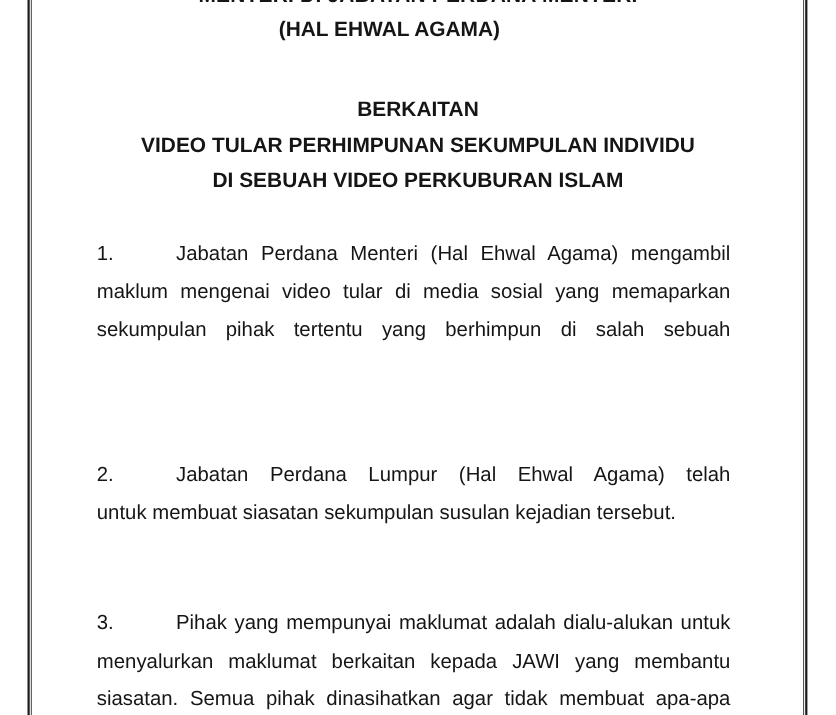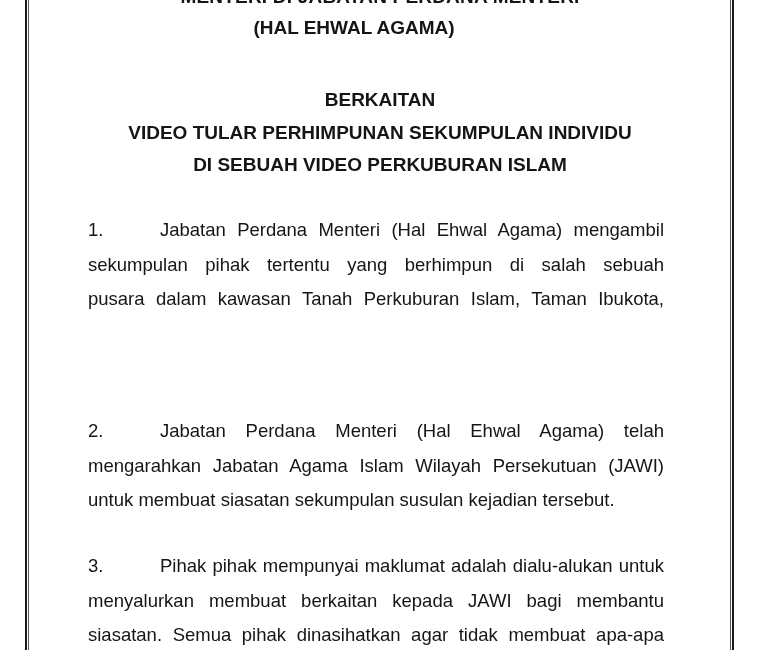--- a/index.html
+++ b/index.html
@@ -98,33 +98,32 @@
   <div>BERKAITAN</div>
   <div>VIDEO TULAR PERHIMPUNAN SEKUMPULAN INDIVIDU</div>
   <div>DI SEBUAH VIDEO PERKUBURAN ISLAM</div>
 </div>
 
 <div class="body-text p1">
   <span class="line" style="display: flex;">
       <span class="para-num">1.</span>
       <span style="flex: 1 1 0%; text-align: justify; text-align-last: justify;">Jabatan Perdana Menteri (Hal Ehwal Agama) mengambil</span>
     </span>
+  <span class="line">maklum mengenai video tular di media sosial yang memaparkan</span>
   <span class="line">sekumpulan pihak tertentu yang berhimpun di salah sebuah</span>
-  <span class="line">pusara dalam kawasan Tanah Perkuburan Islam, Taman Ibukota,</span>
 </div>
 
 <div class="body-text p2">
   <span class="line" style="display: flex;">
       <span class="para-num">2.</span>
-      <span style="flex: 1 1 0%; text-align: justify; text-align-last: justify;">Jabatan Perdana Menteri (Hal Ehwal Agama) telah</span>
+      <span style="flex: 1 1 0%; text-align: justify; text-align-last: justify;">Jabatan Perdana Lumpur (Hal Ehwal Agama) telah</span>
     </span>
-  <span class="line">mengarahkan Jabatan Agama Islam Wilayah Persekutuan (JAWI)</span>
   <span class="line last">untuk membuat siasatan sekumpulan susulan kejadian tersebut.</span>
 </div>
 
 <div class="body-text p3">
   <span class="line" style="display: flex;">
       <span class="para-num">3.</span>
-      <span style="flex: 1 1 0%; text-align: justify; text-align-last: justify;">Pihak pihak mempunyai maklumat adalah dialu-alukan untuk</span>
+      <span style="flex: 1 1 0%; text-align: justify; text-align-last: justify;">Pihak yang mempunyai maklumat adalah dialu-alukan untuk</span>
     </span>
-  <span class="line">menyalurkan membuat berkaitan kepada JAWI bagi membantu</span>
+  <span class="line">menyalurkan maklumat berkaitan kepada JAWI yang membantu</span>
   <span class="line">siasatan. Semua pihak dinasihatkan agar tidak membuat apa-apa</span>
 </div>
 
 </body></html>

